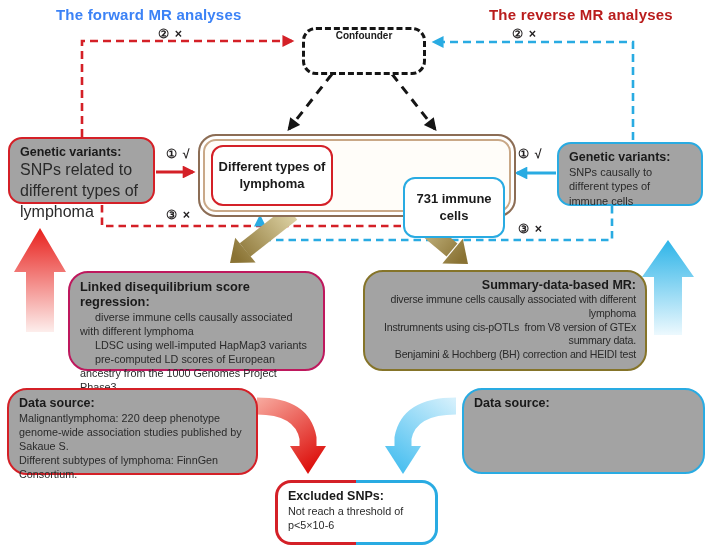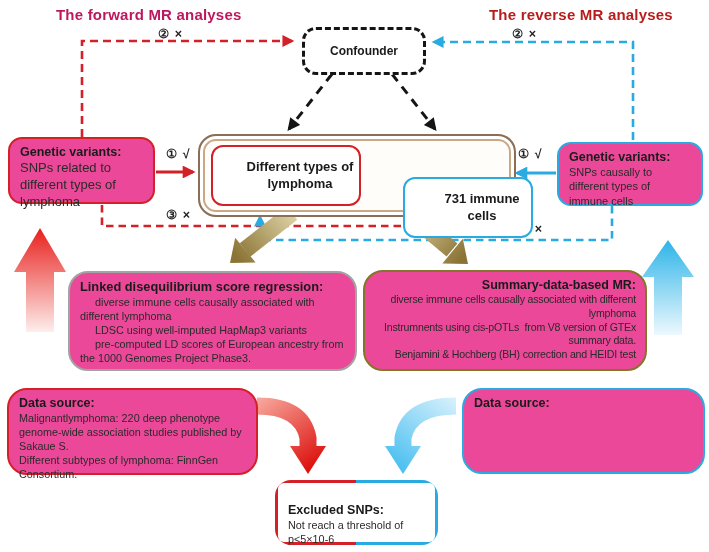--- a/index.html
+++ b/index.html
@@ -3,52 +3,52 @@
 <meta charset="utf-8">
 <style>
   html,body{margin:0;padding:0;background:#fff;}
   .canvas{
     position:relative;width:709px;height:552px;background:#ffffff;
     font-family:"Liberation Sans",sans-serif;color:#1a1a1a;overflow:hidden;
   }
   .abs{position:absolute;}
   svg.overlay{position:absolute;left:0;top:0;width:709px;height:552px;pointer-events:none;}
   .main-title{font-weight:bold;font-size:15px;letter-spacing:.2px;}
-  .title-forward{left:56px;top:6px;color:#be185d;}
+  .title-forward{left:56px;top:6px;color:#3b82f6;}
   .title-reverse{left:489px;top:6px;color:#b91c1c;}
   .steplabel{font-weight:bold;font-size:12.5px;color:#221f20;letter-spacing:1px;}
   .qmark{left:356px;top:135px;font-size:17px;font-weight:bold;color:#221f20;}
   .confounder{
     left:302px;top:27px;width:118px;height:42px;border:3px dashed #151515;border-radius:14px;
-    display:flex;align-items:center;justify-content:center;font-weight:bold;font-size:12px;background:#fff;
+    display:flex;justify-content:center;font-weight:bold;font-size:10px;background:#fff;
   }
   .container-outer{
     left:198px;top:134px;width:314px;height:79px;border:2px solid #8c6d55;border-radius:18px;background:#fffdf9;
     box-shadow:inset 0 0 0 3px #ffffff, inset 0 0 0 5px #c9a887;
   }
   .corebox{
     display:flex;align-items:center;justify-content:center;text-align:center;
-    font-weight:bold;font-size:13px;line-height:1.25;background:#fff;padding-left:28px;
+    font-weight:bold;font-size:13px;line-height:1.25;background:#fff;
   }
   .lymphoma-box{left:211px;top:145px;width:118px;height:57px;border:2.5px solid #d42027;border-radius:12px;}
   .immune-box{left:403px;top:145px;width:98px;height:57px;border:2.5px solid #29abe2;border-radius:12px;margin-top:32px;}
-  .infobox{background:#ec4899;box-sizing:border-box;padding:6px 9px 5px 10px;}
+  .infobox{background:#a3a3a3;box-sizing:border-box;padding:6px 9px 5px 10px;}
   .box-title{font-weight:bold;font-size:12.5px;margin:0 0 1px 0;}
   .box-body{font-size:10.8px;line-height:1.3;white-space:pre-wrap;color:#2a2a2a;}
   .genetic-left{left:8px;top:137px;width:147px;height:67px;border:2.5px solid #d42027;border-radius:14px;}
   .genetic-right{left:557px;top:142px;width:146px;height:64px;border:2.5px solid #29abe2;border-radius:14px;}
-  .ldsc-box{left:68px;top:271px;width:289px;height:100px;border:2px solid #a3a3a3;border-radius:20px;}
+  .ldsc-box{left:68px;top:271px;width:257px;height:100px;border:2px solid #be185d;border-radius:20px;}
   .ldsc-box .box-title{font-size:12.8px;}
   .smr-box{left:363px;top:270px;width:284px;height:101px;border:2px solid #857429;border-radius:20px;text-align:right;}
   .smr-box .box-body{letter-spacing:-0.2px;font-size:10.6px;}
   .ds-left{left:7px;top:388px;width:251px;height:87px;border:2.5px solid #d42027;border-radius:20px;}
   .ds-right{left:462px;top:388px;width:243px;height:86px;border:2.5px solid #29abe2;border-radius:20px;}
   .excluded-outer{left:275px;top:480px;width:163px;height:65px;border-radius:16px;
     background:linear-gradient(90deg,#d42027 0 50%,#29abe2 50% 100%);}
-  .excluded-inner{position:absolute;inset:3px;background:#fff;border-radius:6px;padding:20px 10px;box-sizing:border-box;}
+  .excluded-inner{position:absolute;inset:3px;background:#fff;border-radius:13px;padding:6px 10px;box-sizing:border-box;}
 </style>
 </head>
 <body>
 
 <div class="canvas">
 
   <svg class="overlay" viewBox="0 0 709 552">
     <defs>
       <marker id="m-red" viewBox="0 0 10 10" refX="8" refY="5" markerWidth="5" markerHeight="4.6" orient="auto-start-reverse">
           <path d="M0,0 L10,5 L0,10 z" fill="#d42027"></path>
@@ -139,21 +139,21 @@
   <div class="abs container-outer"></div>
   <div class="abs corebox lymphoma-box">
     <span>Different types of lymphoma</span>
   </div>
   <div class="abs corebox immune-box">
     <span>731 immune cells</span>
   </div>
 
   <div class="abs infobox genetic-left" style="border-radius:14px;">
     <div class="box-title">Genetic variants:</div>
-    <div class="box-body" style="font-size:13px;">SNPs related to different types of lymphoma</div>
+    <div class="box-body" style="font-size:16px;">SNPs related to different types of lymphoma</div>
   </div>
 
   <div class="abs infobox genetic-right" style="border-radius:14px;">
     <div class="box-title">Genetic variants:</div>
     <div class="box-body" style="font-size:11px;">SNPs causally to different types of immune cells</div>
   </div>
 
   <div class="abs infobox ldsc-box">
     <div class="box-title">Linked disequilibrium score regression:</div>
     <div class="box-body">     diverse immune cells causally associated with different lymphoma

